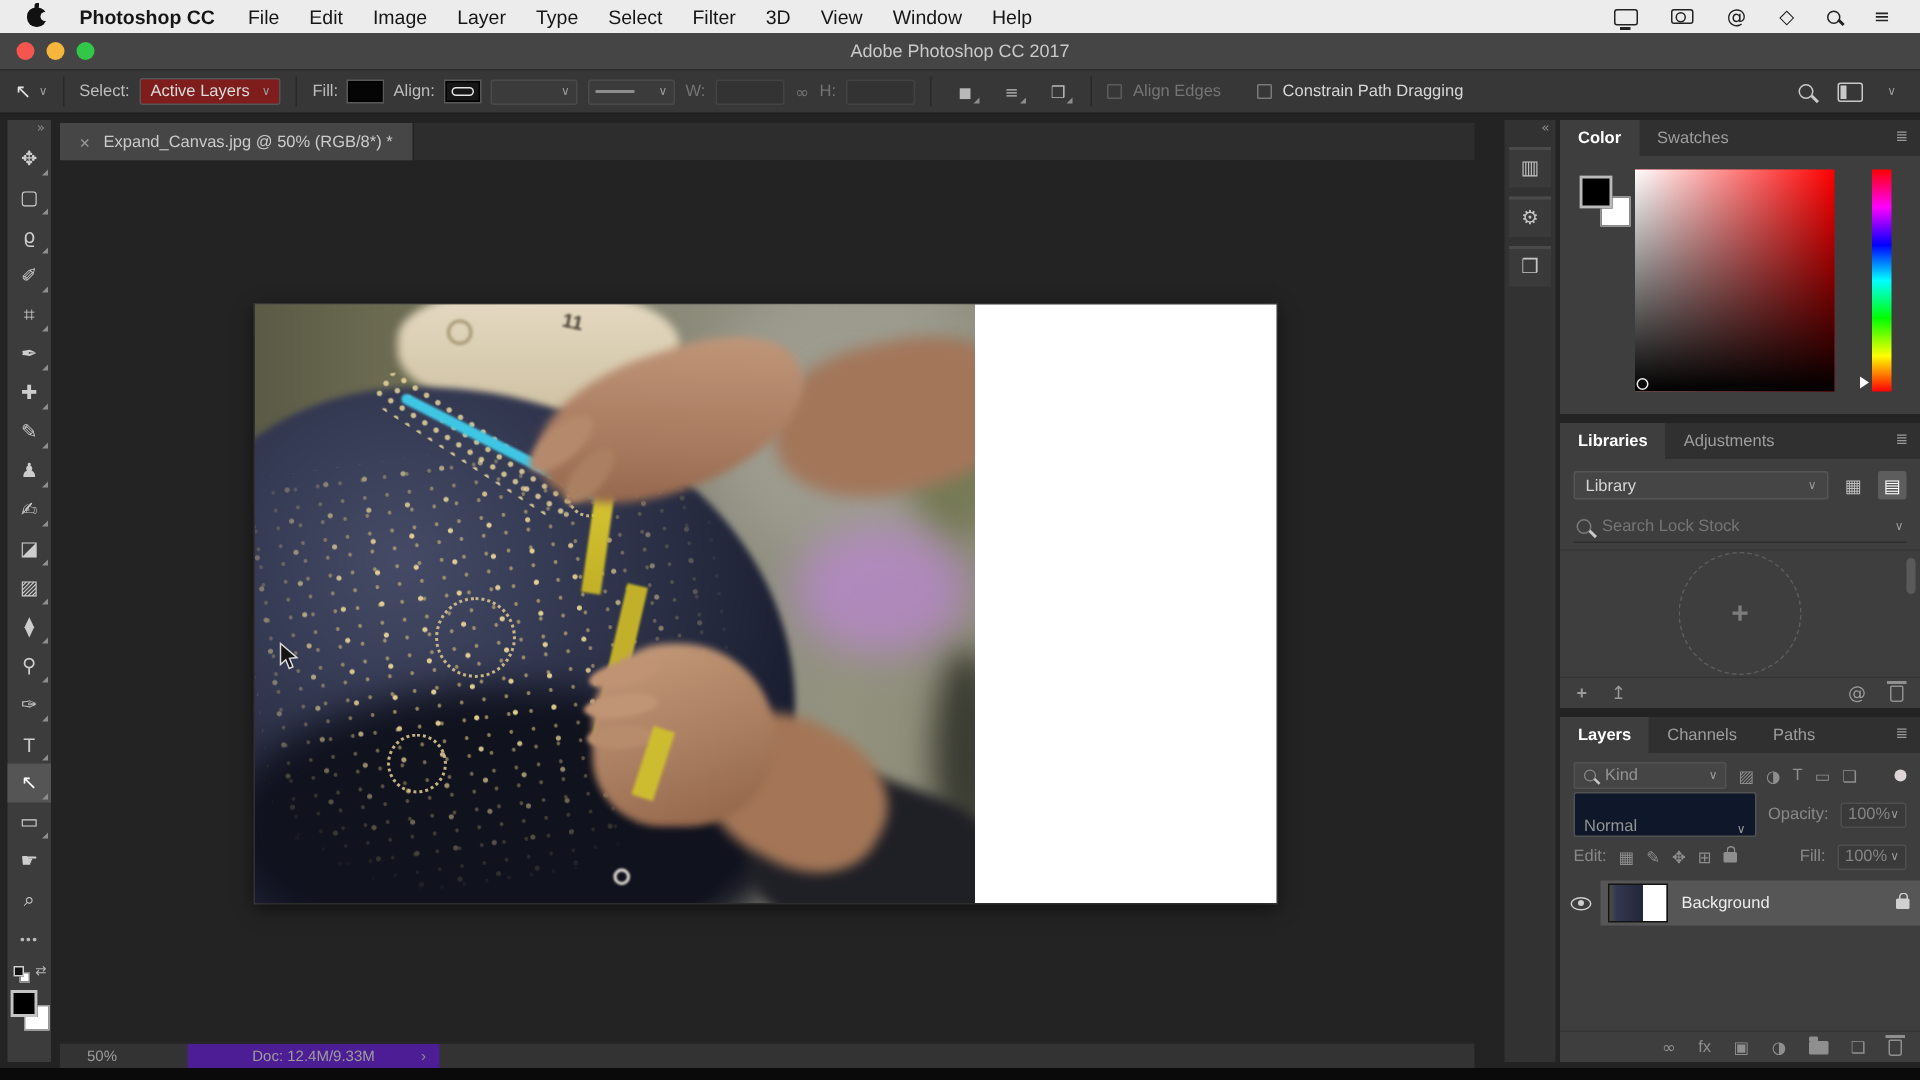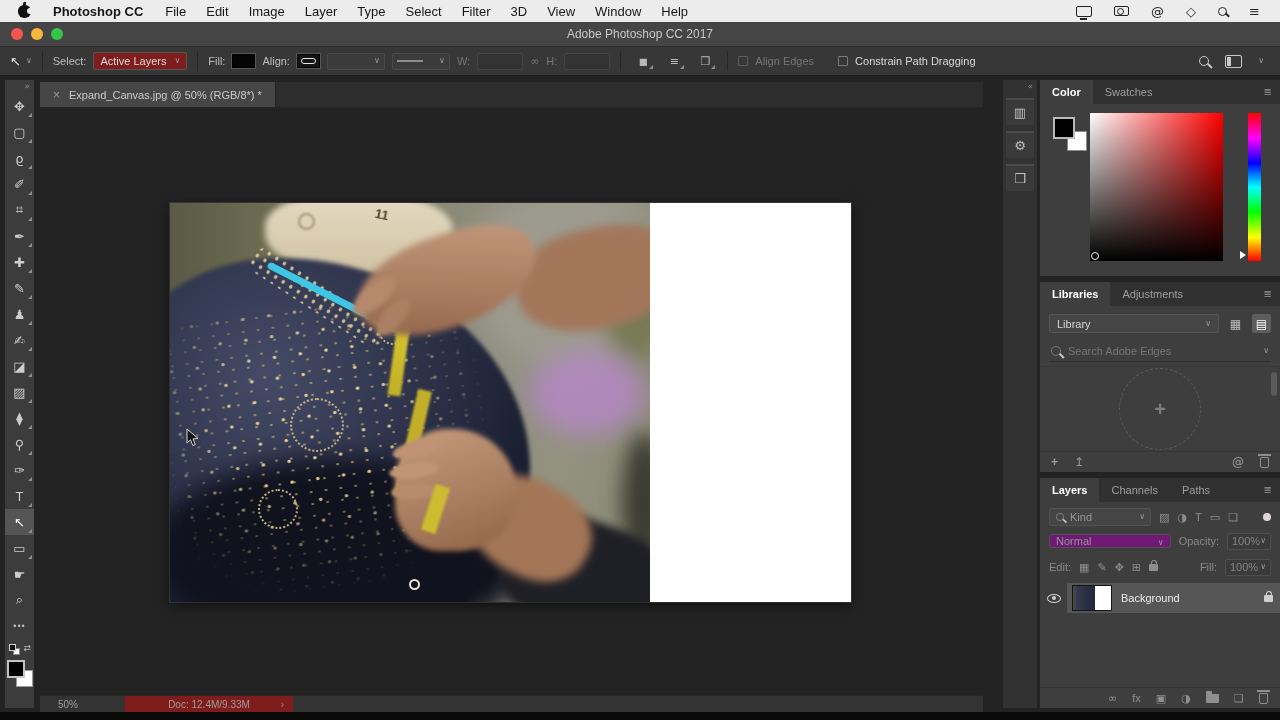--- a/index.html
+++ b/index.html
@@ -121,21 +121,21 @@
   .ph-grip2 { left:219px; top:260px; width:50px; height:15px; border-radius:50%; background:#c09575; transform:rotate(-7deg); filter:blur(1.5px); }
   .ph-grip3 { left:221px; top:281px; width:46px; height:15px; border-radius:50%; background:#b78c6c; transform:rotate(-3deg); filter:blur(1.5px); }
   .ph-wrist { left:298px; top:278px; width:125px; height:95px; border-radius:45%; background:#a47657; transform:rotate(28deg); filter:blur(4px); }
   .ph-sleeve { left:328px; top:318px; width:175px; height:115px; border-radius:40%; background:#1f1f26; transform:rotate(20deg); filter:blur(4px); }
   .ph-ring { left:239px; top:376px; width:11px; height:11px; border:2px solid #e9e3d9; border-radius:50%; filter:blur(.6px); }
   .cursor { left:16px; top:225px; width:13px; height:20px; z-index:5; }
 
   
   .statusbar { height:17px; background:#333; border-top:1px solid #272727; display:flex; align-items:center; font-size:10px; color:#9d9d9d; }
   .zoomfield { padding-left:18px; width:67px; }
-  .docinfo { width:168px; height:100%; background:#7f1d1d; display:flex; align-items:center; justify-content:center; position:relative; margin-left:18px; }
+  .docinfo { width:168px; height:100%; background:#4c1d95; display:flex; align-items:center; justify-content:center; position:relative; margin-left:18px; }
   .docinfo .arrow { position:absolute; right:9px; color:#8f8f8f; }
 
   
   .sidestrip { position:absolute; right:243px; width:34px; top:4px; bottom:4px; background:#323232; }
   .strip-collapse { text-align:right; color:#8d8d8d; font-size:9px; padding:1px 5px 3px 0; letter-spacing:-1px; }
   .stripbtn { width:28px; height:27px; margin:4px auto 6px; background:#3a3a3a; border-top:2px solid #4a4a4a; display:flex; align-items:center; justify-content:center; color:#c3c3c3; font-size:13px; }
 
   
   .panels { position:absolute; right:0; width:240px; top:4px; bottom:4px; display:flex; flex-direction:column; }
   .panelgroup { background:#3e3e3e; display:flex; flex-direction:column; }
@@ -169,21 +169,21 @@
   .libscroll { position:absolute; right:3px; top:5px; width:6px; height:24px; background:#5a5a5a; border-radius:3px; }
   .libbottom { height:21px; display:flex; align-items:center; padding:0 11px; gap:16px; color:#9b9b9b; border-top:1px solid #343434; font-size:12px; }
   .libbottom .spacer { flex:1; }
 
   
   .lrow { display:flex; align-items:center; padding:0 9px; gap:8px; font-size:11px; color:#898989; flex:0 0 26px; }
   .kind-dd { width:102px; height:18px; background:#454545; border:1px solid #525252; border-radius:2px; display:flex; align-items:center; gap:5px; padding:0 5px; color:#949494; }
   .kind-dd .chev { margin-left:auto; }
   .ficon { font-size:11px; color:#8e8e8e; }
   .fdot { width:8px; height:8px; border-radius:50%; background:#ded6d6; margin-left:auto; }
-  .blend-dd { width:148px; height:14px; background:#701a75; border:1px solid #525252; border-radius:2px; display:flex; align-items:flex-end; padding:0 6px; color:#949494; }
+  .blend-dd { width:148px; height:30px; background:#0f172a; border:1px solid #525252; border-radius:2px; display:flex; align-items:flex-end; padding:0 6px; color:#949494; }
   .blend-dd .chev { margin-left:auto; }
   .valbox { width:46px; height:17px; border:1px solid #4e4e4e; border-radius:2px; display:flex; align-items:center; justify-content:space-between; padding:0 4px; color:#848484; background:#3a3a3a; }
   .licon { font-size:11px; color:#8e8e8e; }
   .layerlist { flex:1; position:relative; }
   .layerrow { position:absolute; left:0; top:3px; right:0; height:30px; display:flex; align-items:center; }
   .eyecell { width:27px; display:flex; justify-content:center; flex:0 0 auto; }
   .icon-eye { width:14px; height:9px; border:1.5px solid #cfcfcf; border-radius:50%; position:relative; }
   .icon-eye::before { content:""; position:absolute; left:4px; top:1.5px; width:4px; height:4px; background:#cfcfcf; border-radius:50%; }
   .layersel { flex:1; height:30px; background:#565656; display:flex; align-items:center; gap:9px; padding:0 7px 0 5px; }
   .thumb { width:40px; height:26px; border:1px solid #141414; background:linear-gradient(90deg,#4b4f42 0%,#333850 12%,#222638 58%,#ffffff 58%); }
@@ -457,21 +457,21 @@
         <div class="librow1">
           <div class="libdd">
             <span>Library</span>
             <span class="chev g">∨</span>
           </div>
           <span class="viewbtn g">▦</span>
           <span class="viewbtn active g">▤</span>
         </div>
         <div class="libsearch">
           <span class="icon-search" style="border-color:#7a7a7a"></span>
-          <span>Search Adobe Edges</span>
+          <span>Search Lock Stock</span>
           <span class="chev g">∨</span>
         </div>
         <div class="libbody">
           <div class="dropcircle">
             <span>+</span>
           </div>
           <span class="libscroll"></span>
         </div>
         <div class="libbottom">
           <span style="font-weight:bold">+</span>

